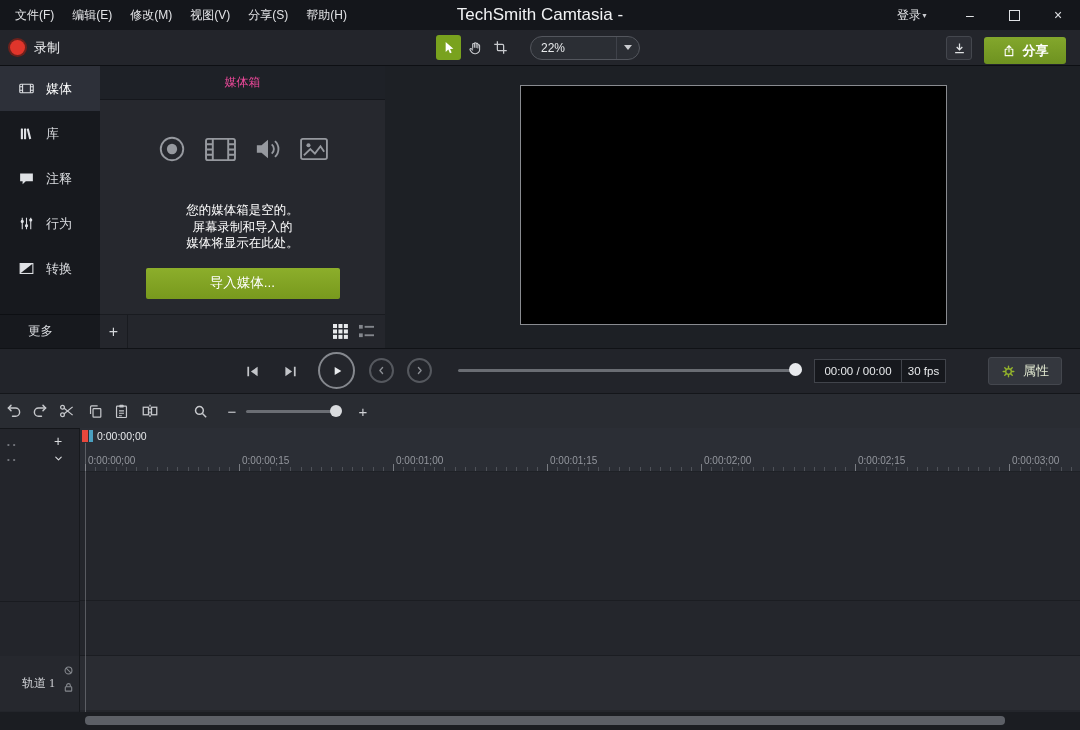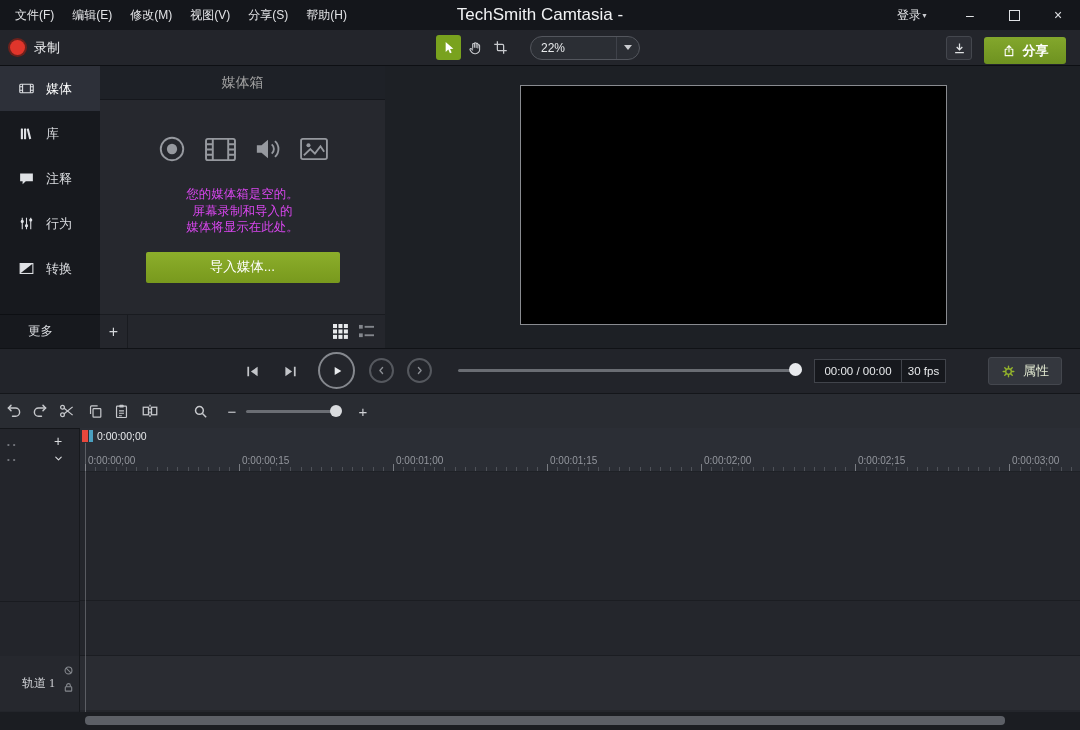--- a/index.html
+++ b/index.html
@@ -58,23 +58,23 @@
   .plus-cell{position:absolute;left:100px;top:314px;width:28px;height:34px;background:#24262c;
              border-top:1px solid #191b20;border-right:1px solid #191b20;display:flex;
              align-items:center;justify-content:center;font-size:16px;color:#d5d7db;box-sizing:border-box;}
   .bin-strip{position:absolute;left:128px;top:314px;width:257px;height:34px;background:#24262c;
              border-top:1px solid #191b20;display:flex;align-items:center;justify-content:flex-end;
              gap:11px;padding-right:11px;box-sizing:border-box;}
 
   
   .mediabin{position:absolute;left:100px;top:66px;width:285px;height:248px;background:#26282e;}
   .mediabin-header{height:34px;background:#1e2127;border-bottom:1px solid #15171c;display:flex;
-                   align-items:center;justify-content:center;font-size:14px;color:#a3a3a3;box-sizing:border-box;}
+                   align-items:center;justify-content:center;font-size:12px;color:#ec4899;box-sizing:border-box;}
   .bin-icons{margin-top:34px;display:flex;justify-content:center;align-items:center;gap:17px;color:#96999f;}
-  .bin-empty-text{margin-top:22px;text-align:center;font-size:12.5px;line-height:16.5px;color:#d946ef;}
+  .bin-empty-text{margin-top:38px;text-align:center;font-size:12.5px;line-height:16.5px;color:#ffffff;}
   .import-btn{margin:16px auto 0;width:194px;height:31px;border-radius:2px;
               background:linear-gradient(#8cae2b,#78991d);display:flex;align-items:center;
               justify-content:center;font-size:13.5px;color:#ffffff;}
 
   
   .canvas-area{position:absolute;left:385px;top:66px;width:695px;height:282px;background:#1d2025;}
   .stage{position:absolute;left:135px;top:19px;width:427px;height:240px;background:#000;
          border:1px solid #898b90;box-sizing:border-box;}
 
   

